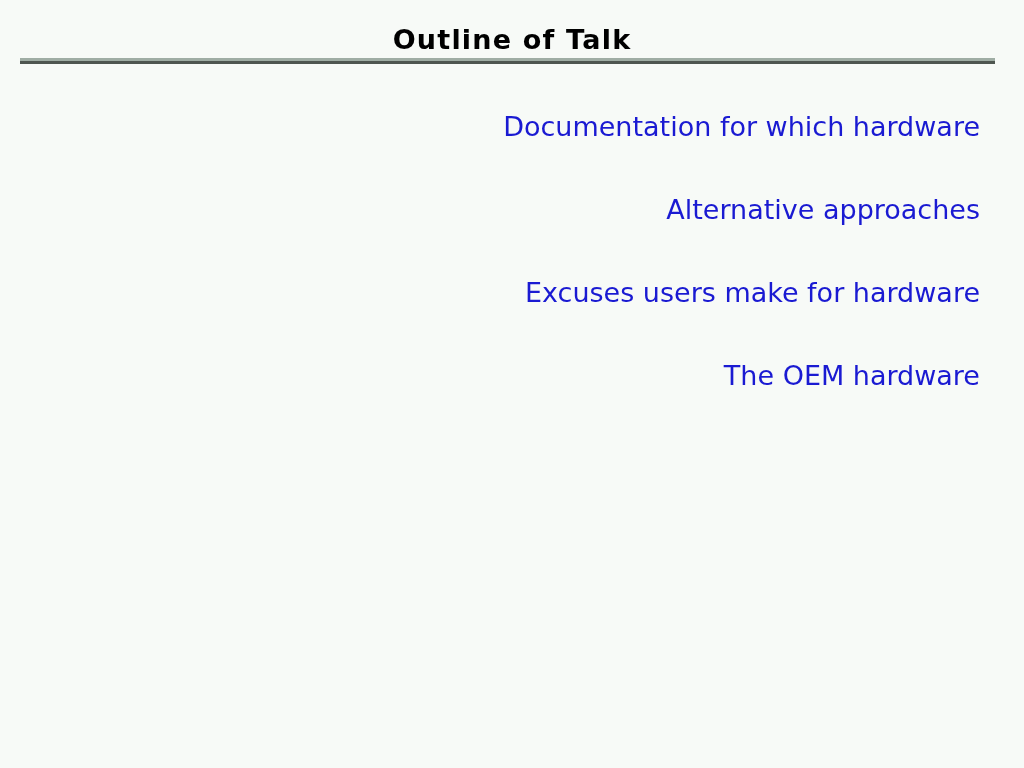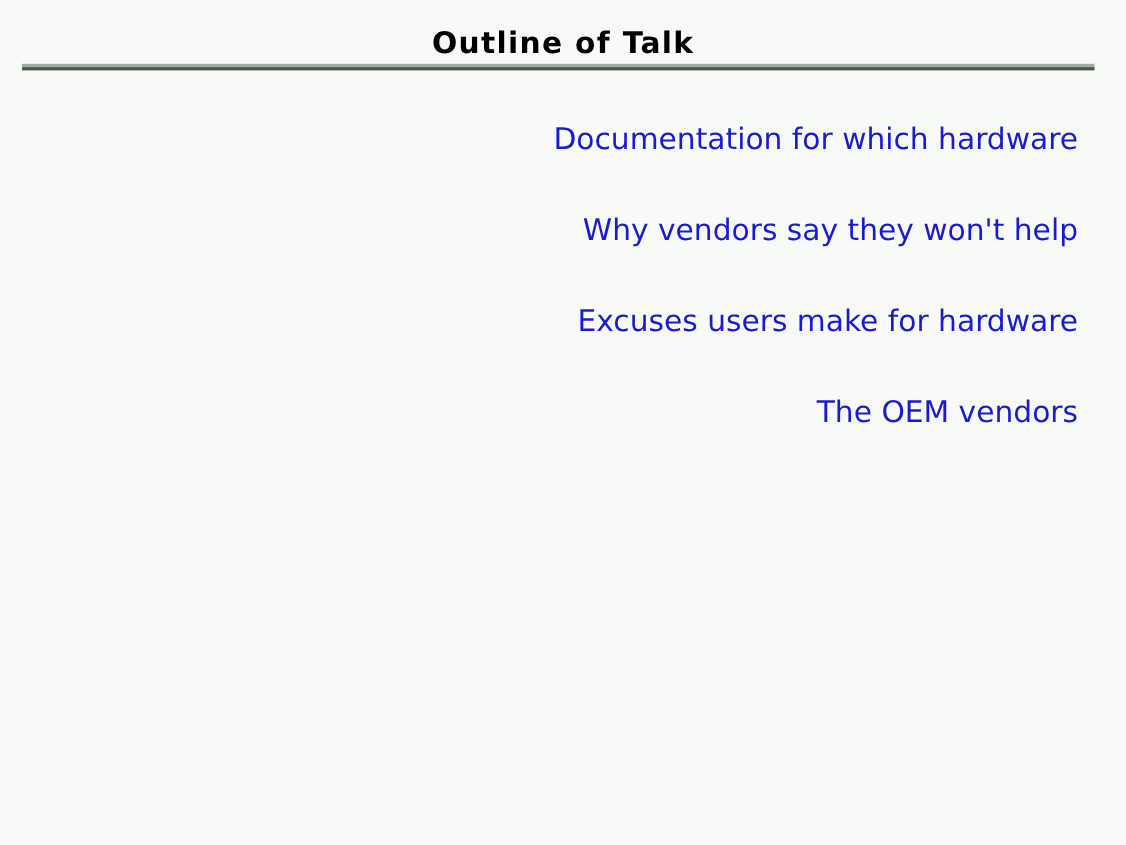--- a/index.html
+++ b/index.html
@@ -82,18 +82,18 @@
 
   <div class="slide-title">Outline of Talk</div>
 
   <div class="title-rule">
     <div class="rule-top"></div>
     <div class="rule-bottom"></div>
   </div>
 
   <div class="bullet-list">
     <div class="bullet-line">Documentation for which hardware</div>
-    <div class="bullet-line">Why vendors say they won't help</div>
+    <div class="bullet-line">Alternative approaches</div>
     <div class="bullet-line">Excuses users make for hardware</div>
-    <div class="bullet-line">The OEM vendors</div>
+    <div class="bullet-line">The OEM hardware</div>
   </div>
 
 </div>
 
 </body></html>

